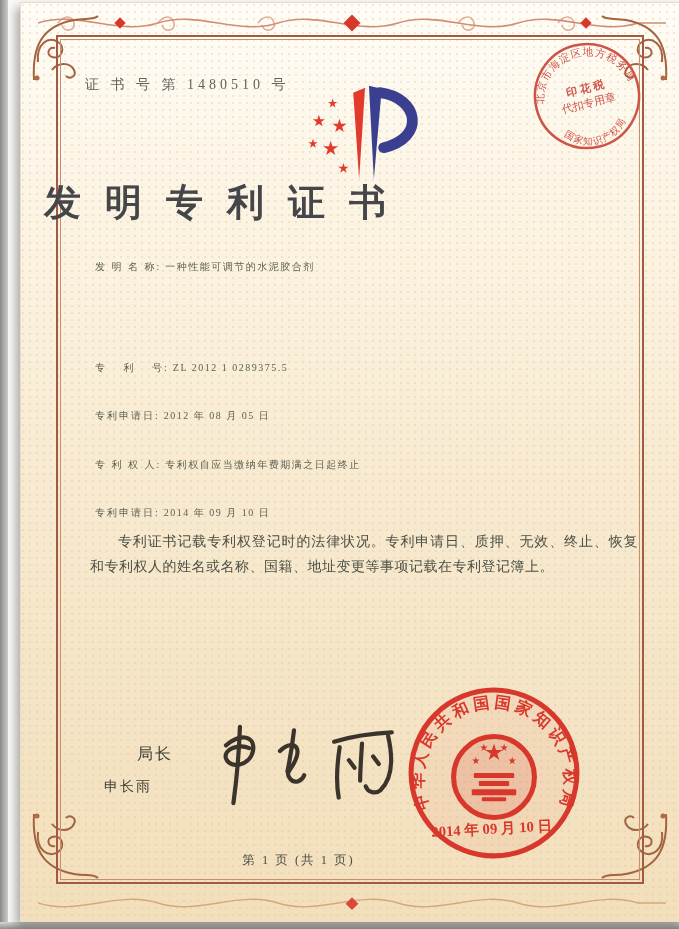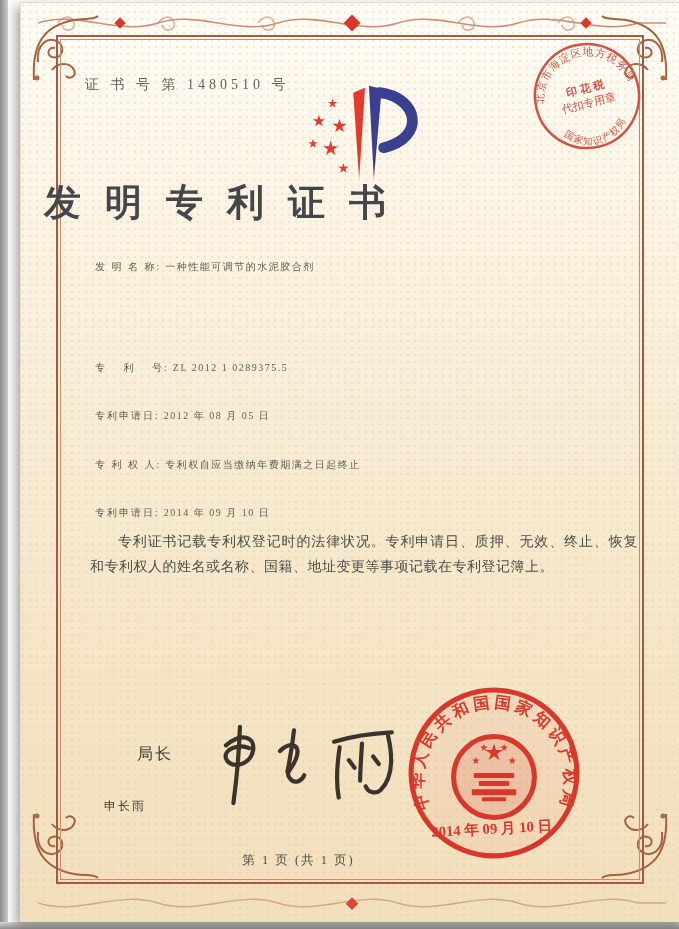--- a/index.html
+++ b/index.html
@@ -27,21 +27,21 @@
   .cert-no{left:65px;top:74px;font-size:14px;letter-spacing:4px;color:#60645a;}
   .big-title{left:0;top:176px;width:100%;text-align:left;font-size:37px;
     font-weight:600;color:#45464a;letter-spacing:24px;padding-left:24px;box-sizing:border-box;}
   .field{left:75px;font-size:10px;color:#5d6153;letter-spacing:1.5px;white-space:nowrap;}
   .field .lbl{letter-spacing:2px;}
   .f0{top:258px}.f1{top:312px}.f2{top:359px}.f3{top:407px}.f4{top:456px}.f5{top:504px}
   .body-text{left:70px;top:528px;width:548px;font-size:14px;line-height:1.78;
     color:#4c4f45;text-align:justify;letter-spacing:.5px;}
   .body-text p{margin:0;text-indent:2em;}
   .signer-title{left:84px;top:742px;font-size:16px;color:#3d3f37;letter-spacing:2px;margin-left:33px;}
-  .signer-name{left:84px;top:776px;font-size:12px;color:#3d3f37;letter-spacing:2px;margin-top:20px;}
+  .signer-name{left:84px;top:776px;font-size:14px;color:#3d3f37;letter-spacing:2px;}
   .footer{left:36px;top:850px;width:485px;text-align:center;font-size:12.5px;
     color:#4c4f45;letter-spacing:2px;}
   svg{display:block;}
   .logo{left:276px;top:76px;}
   .signature{left:178px;top:712px;}
   .seal{left:383px;top:682px;}
   .stamp{left:508px;top:38px;transform:rotate(-14deg);}
   .orn-top{left:18px;top:6px;}
   .orn-bottom{left:18px;top:886px;}
   .corner{width:74px;height:74px;}

